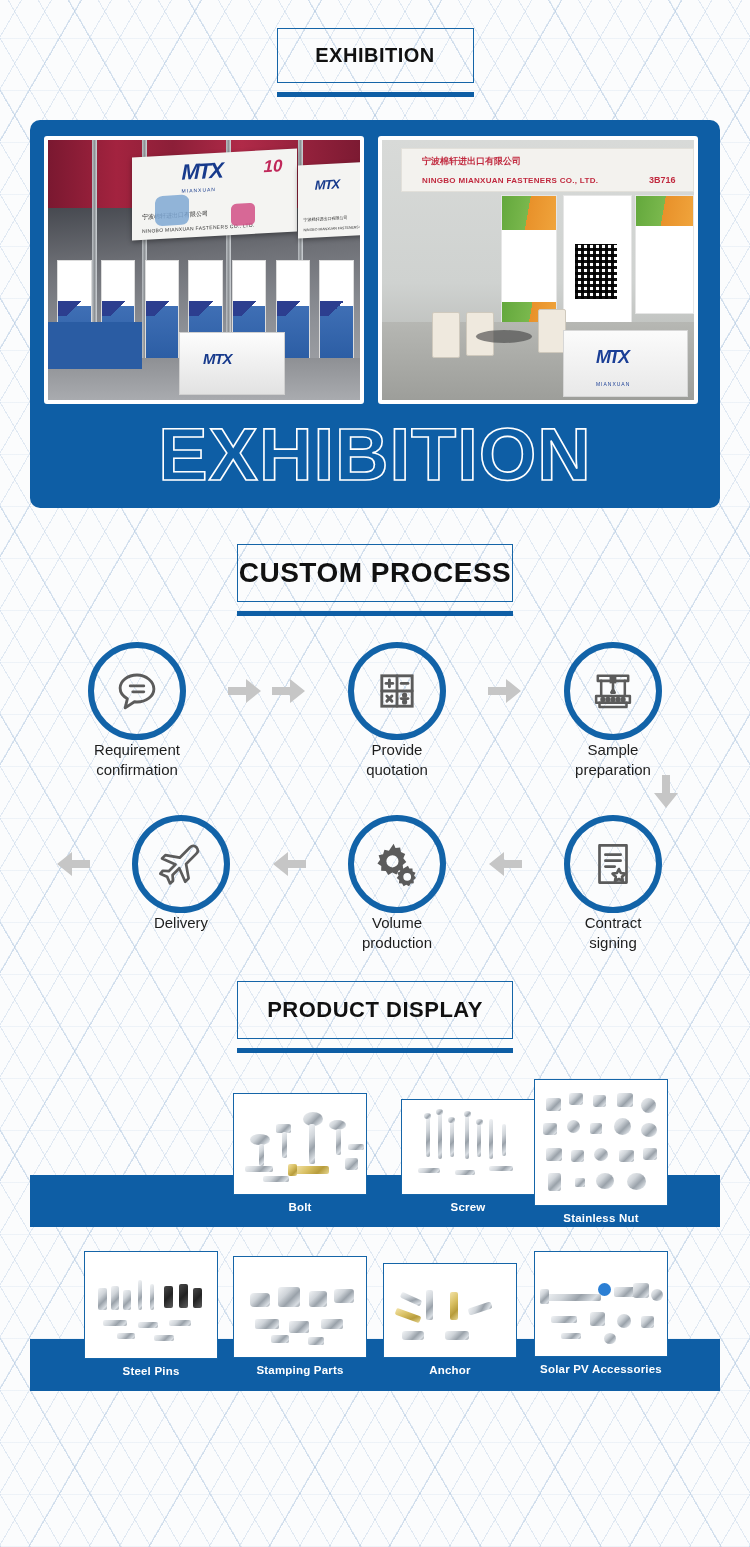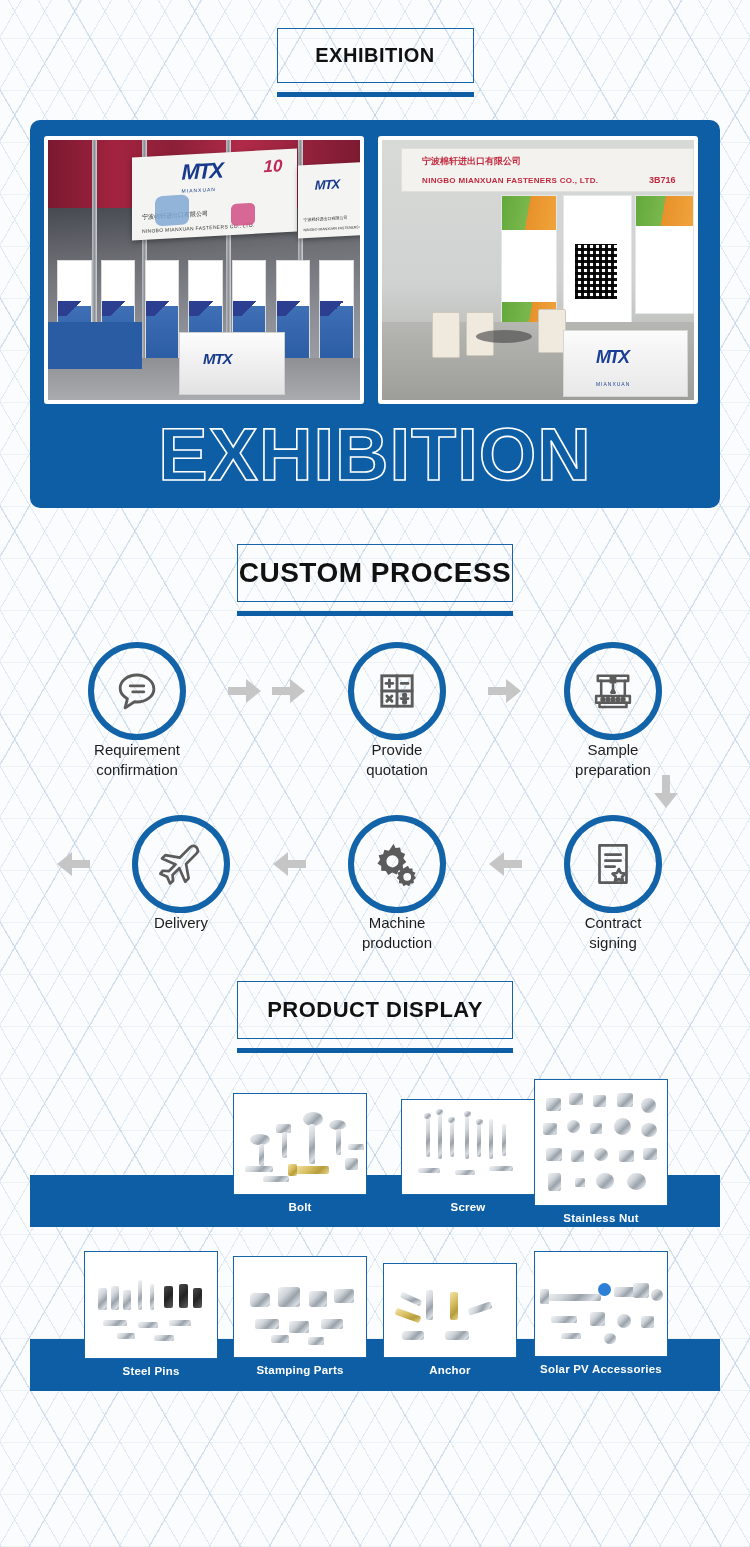--- a/index.html
+++ b/index.html
@@ -383,21 +383,21 @@
       </div>
 
       <div class="pnode">
         <div class="pcircle">
           <svg viewBox="0 0 64 64">
             <path fill="#5b5b5b" d="M28 8l2.2 5.1 5.5-.6 1 5.4 5 2.3-2.2 5.1 3.5 4.3-4.2 3.6.7 5.5-5.5.9-2.6 4.9-5-2.5-4.7 2.9-3-4.6-5.5-.3.2-5.5-4.6-3.1 3.2-4.5-1.8-5.2 5.3-1.4 1.6-5.3 5.3 1.4L28 8zm-1.4 13.6a7.2 7.2 0 100 14.4 7.2 7.2 0 000-14.4z"></path>
             <path fill="#5b5b5b" d="M45 34l1.6 3.4 3.7-.2.3 3.7 3.4 1.5-1.7 3.3 2.2 3-2.9 2.3.3 3.7-3.7.4-1.9 3.2-3.3-1.8-3.2 1.8-1.8-3.2-3.7-.4.3-3.7-2.9-2.3 2.2-3-1.7-3.3 3.4-1.5.3-3.7 3.7.2L45 34zm-.9 8.6a4.6 4.6 0 100 9.2 4.6 4.6 0 000-9.2z"></path>
           </svg>
         </div>
         <div class="plabel">
-          <span>Machine</span><br>
+          <span>Volume</span><br>
           <span>production</span>
         </div>
       </div>
 
       <div class="parrow">
         <svg viewBox="0 0 34 26">
           <path d="M34 9H16V1L1 13l15 12v-8h18z" fill="#c6c6c6"></path>
         </svg>
       </div>
 

